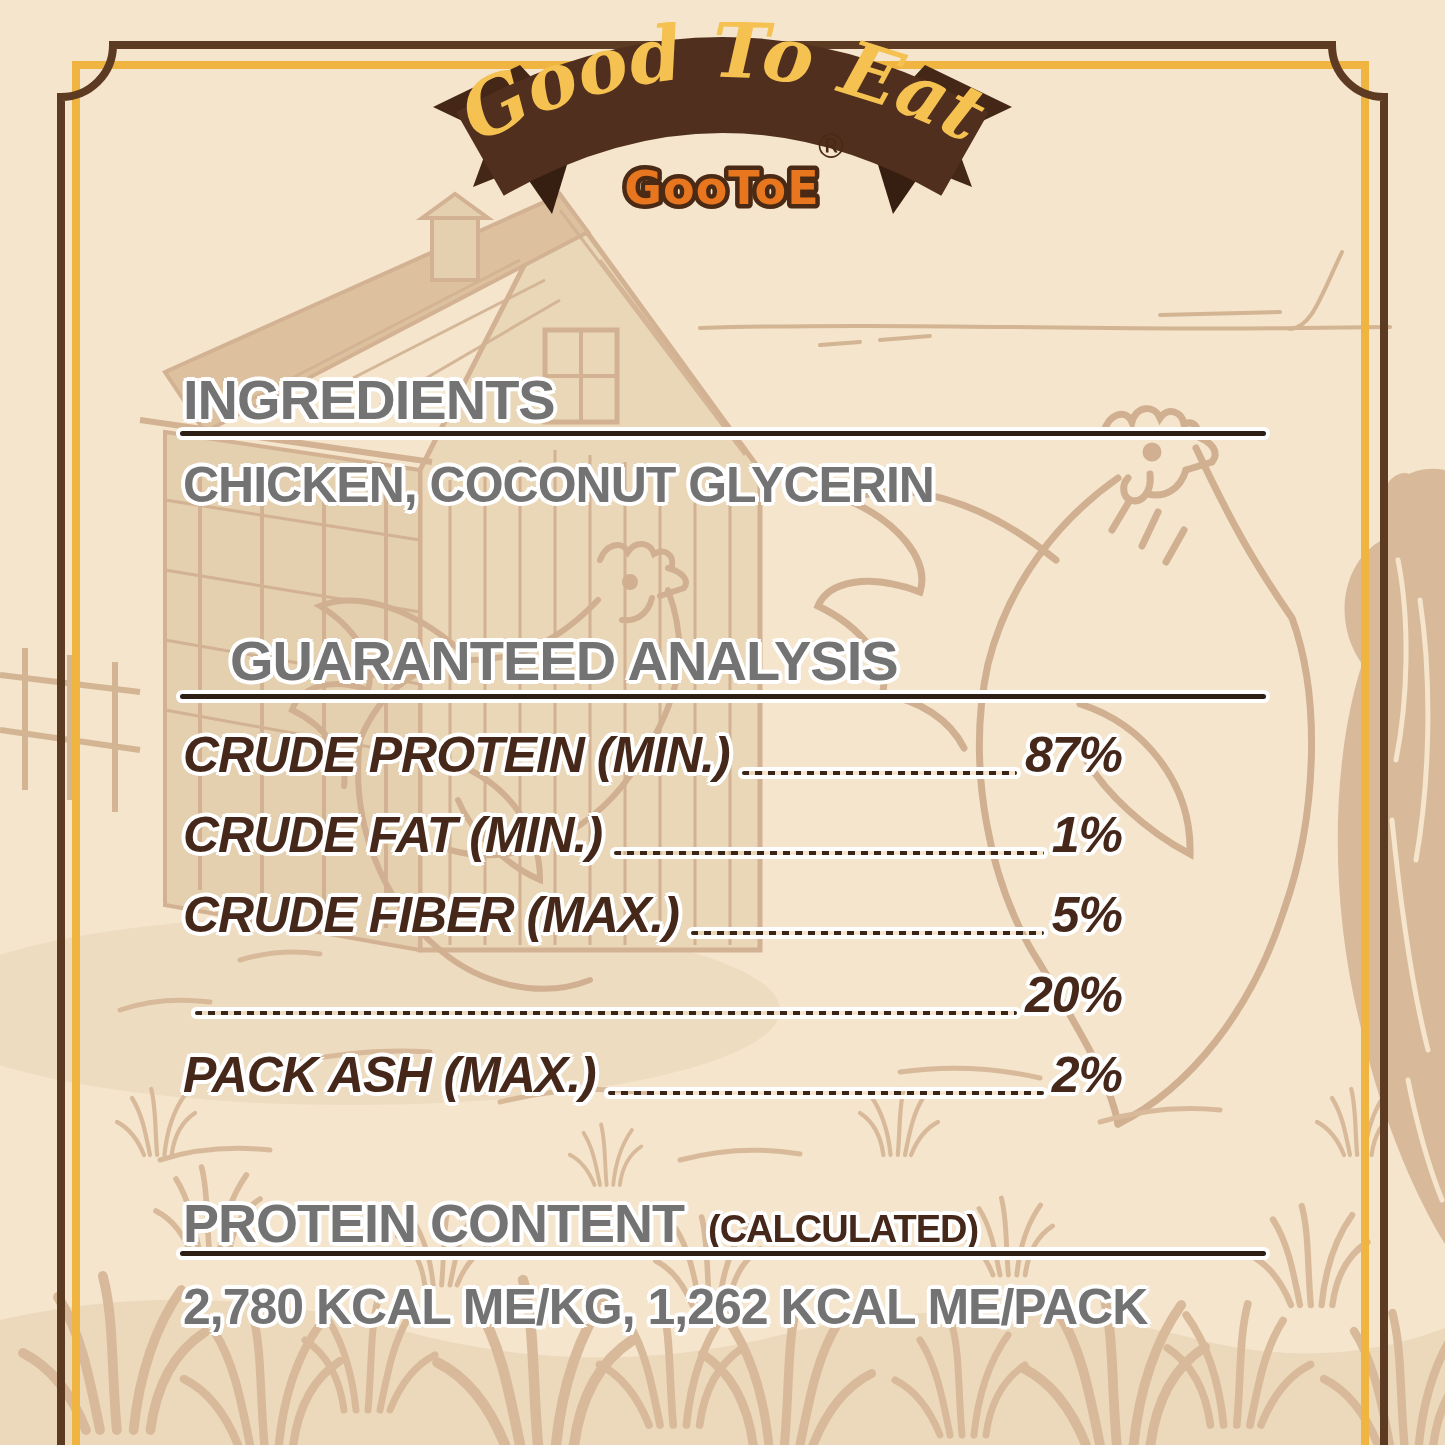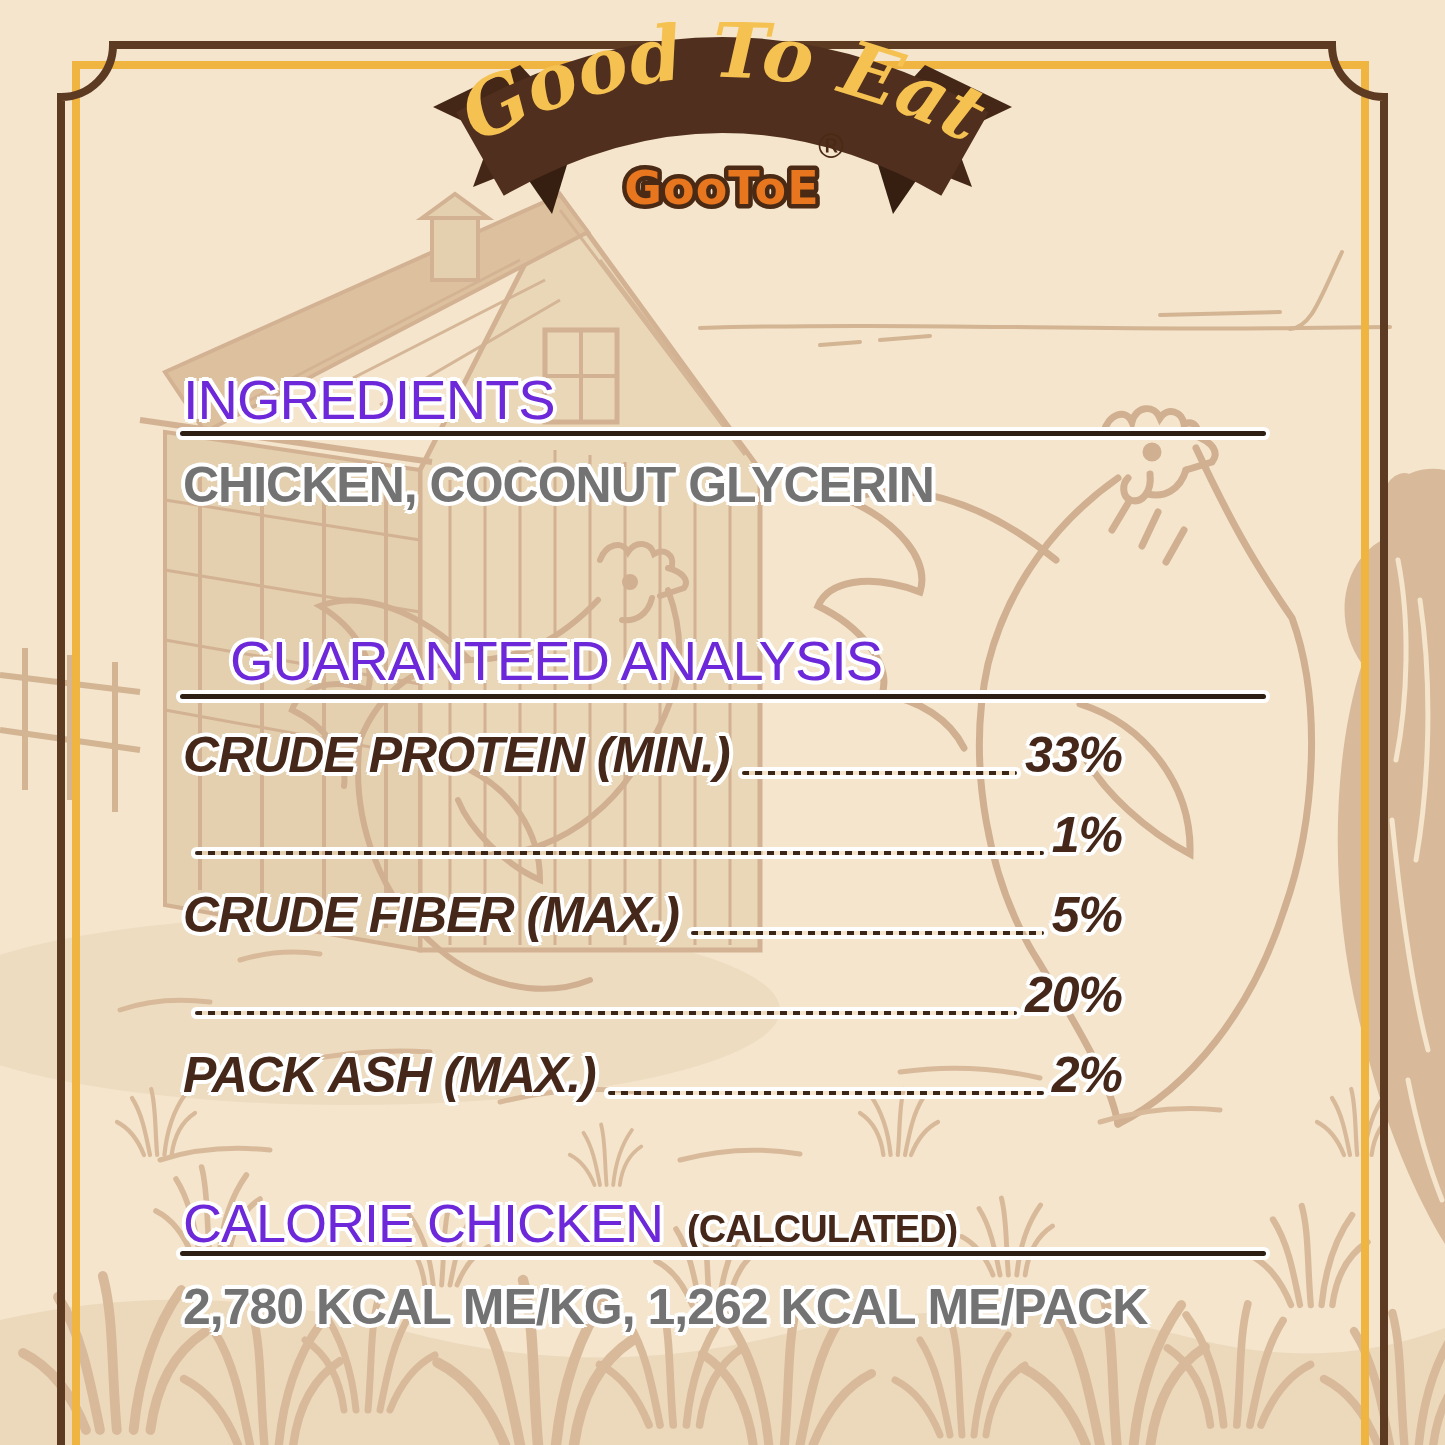--- a/index.html
+++ b/index.html
@@ -20,22 +20,22 @@
   
   .halo{
     text-shadow:
       -3px -3px 0 #fff, 0 -3px 0 #fff, 3px -3px 0 #fff,
       -3px  0   0 #fff, 3px  0   0 #fff,
       -3px  3px 0 #fff, 0  3px 0 #fff, 3px 3px 0 #fff,
       -4px 0 0 #fff, 4px 0 0 #fff, 0 -4px 0 #fff, 0 4px 0 #fff;
   }
   .abs{position:absolute;}
   .heading{
-    font-size:56px;font-weight:400;letter-spacing:-1px;line-height:1;
-    color:#6d28d9;white-space:nowrap;
+    font-size:56px;font-weight:700;letter-spacing:-1px;line-height:1;
+    color:#737373;white-space:nowrap;
   }
   .bodytext{
     font-size:50px;font-weight:700;letter-spacing:-1px;line-height:1;
     color:#737373;white-space:nowrap;
   }
   .rule{
     height:5px;background:#2e1f14;border-radius:3px;
     box-shadow:0 0 0 4px #fff;
   }
   .ga-rows{left:183px;top:700px;width:939px;font-style:italic;}
@@ -214,42 +214,43 @@
   <div class="abs rule" style="left:180px;top:431px;width:1086px;"></div>
   <div class="abs bodytext halo" style="left:183px;top:460px;">CHICKEN, COCONUT GLYCERIN</div>
 
   <div class="abs heading halo" style="left:183px;top:633px;padding-left:47px;">GUARANTEED ANALYSIS</div>
   <div class="abs rule" style="left:180px;top:694px;width:1086px;"></div>
 
   <div class="abs ga-rows">
     <div class="ga-row">
       <span class="ga-label halo">CRUDE PROTEIN (MIN.)</span>
       <span class="leader"></span>
-      <span class="ga-value halo">33%</span>
-    </div>
-    <div class="ga-row">
+      <span class="ga-value halo">87%</span>
+    </div>
+    <div class="ga-row">
+      <span class="ga-label halo">CRUDE FAT (MIN.)</span>
       <span class="leader"></span>
       <span class="ga-value halo">1%</span>
     </div>
     <div class="ga-row">
       <span class="ga-label halo">CRUDE FIBER (MAX.)</span>
       <span class="leader"></span>
       <span class="ga-value halo">5%</span>
     </div>
     <div class="ga-row">
       <span class="leader"></span>
       <span class="ga-value halo">20%</span>
     </div>
     <div class="ga-row">
       <span class="ga-label halo">PACK ASH (MAX.)</span>
       <span class="leader"></span>
       <span class="ga-value halo">2%</span>
     </div>
   </div>
 
   <div class="abs cal-heading-row" style="left:183px;top:1196px;">
-    <span class="heading halo" style="font-size:54px;">CALORIE CHICKEN</span>
+    <span class="heading halo" style="font-size:54px;">PROTEIN CONTENT</span>
     <span class="qualifier halo">(CALCULATED)</span>
   </div>
   <div class="abs rule" style="left:180px;top:1251px;width:1086px;"></div>
   <div class="abs bodytext halo" style="left:183px;top:1282px;">2,780 KCAL ME/KG, 1,262 KCAL ME/PACK</div>
 
 </div>
 
 </body></html>

